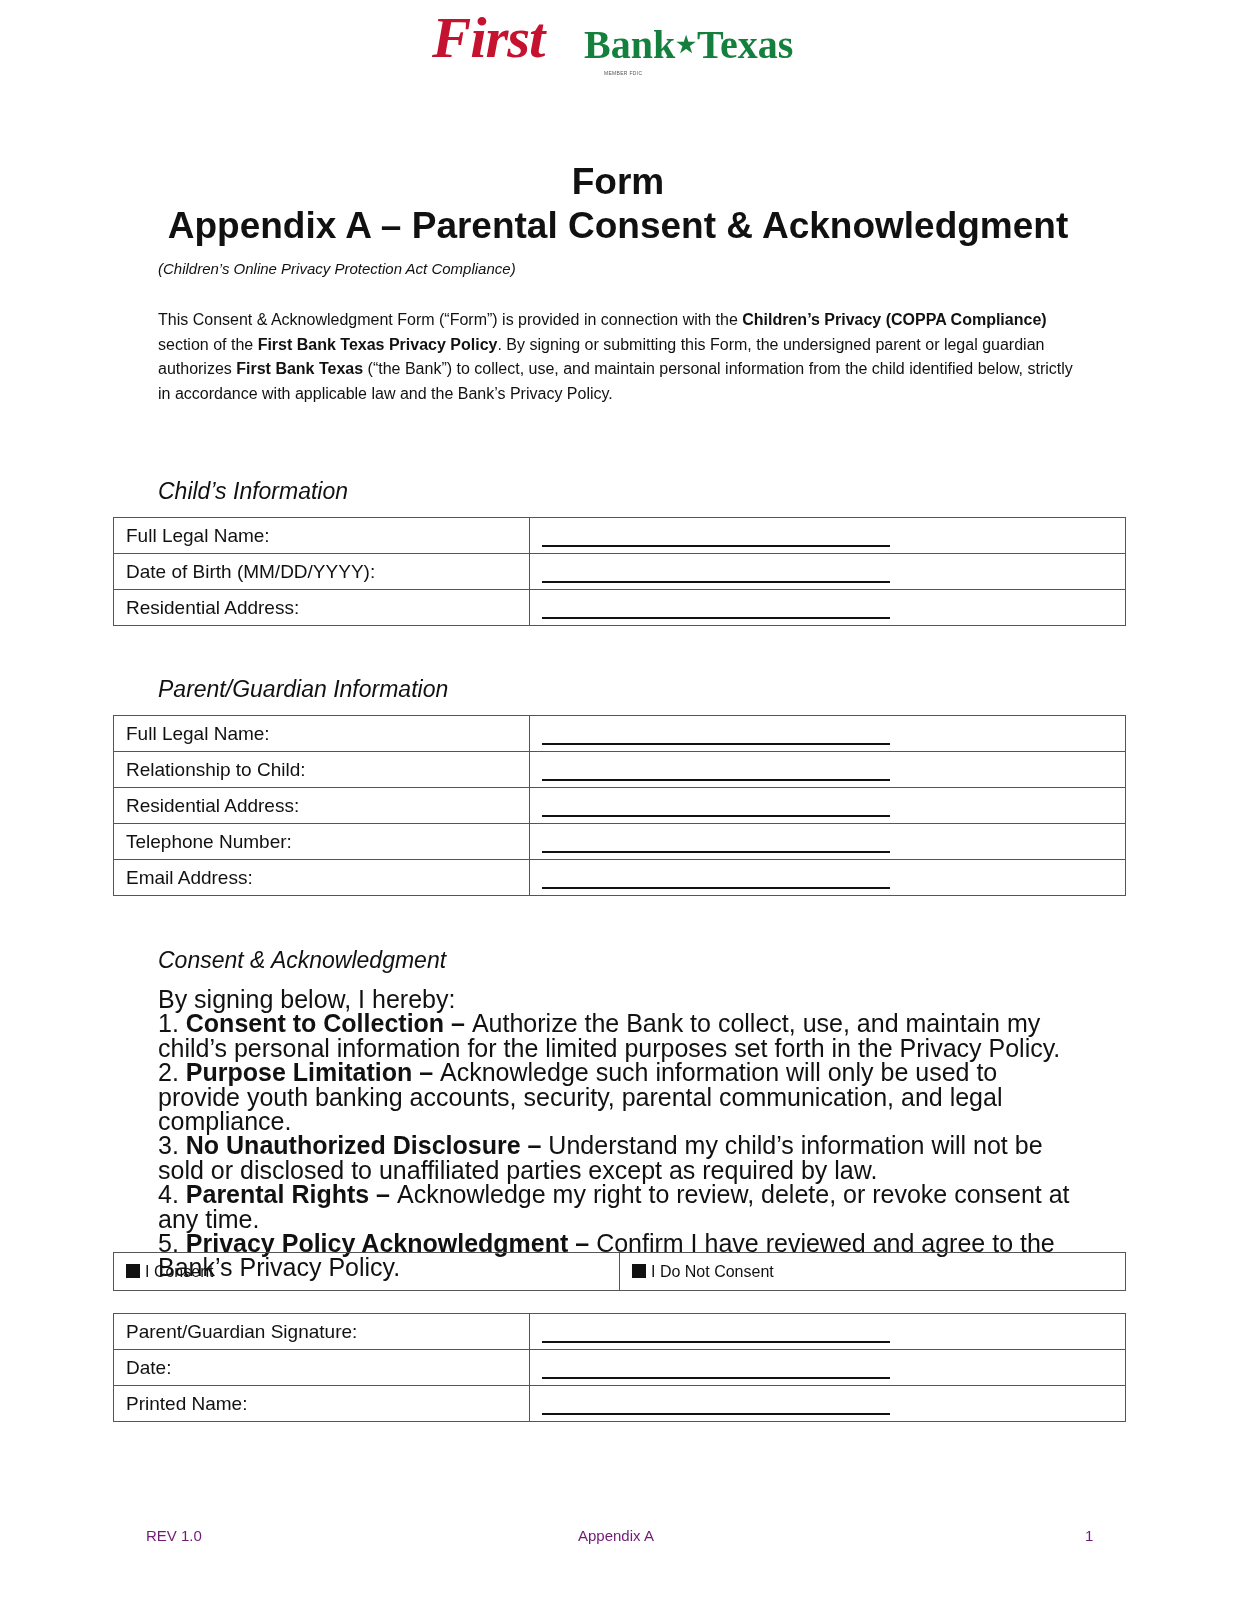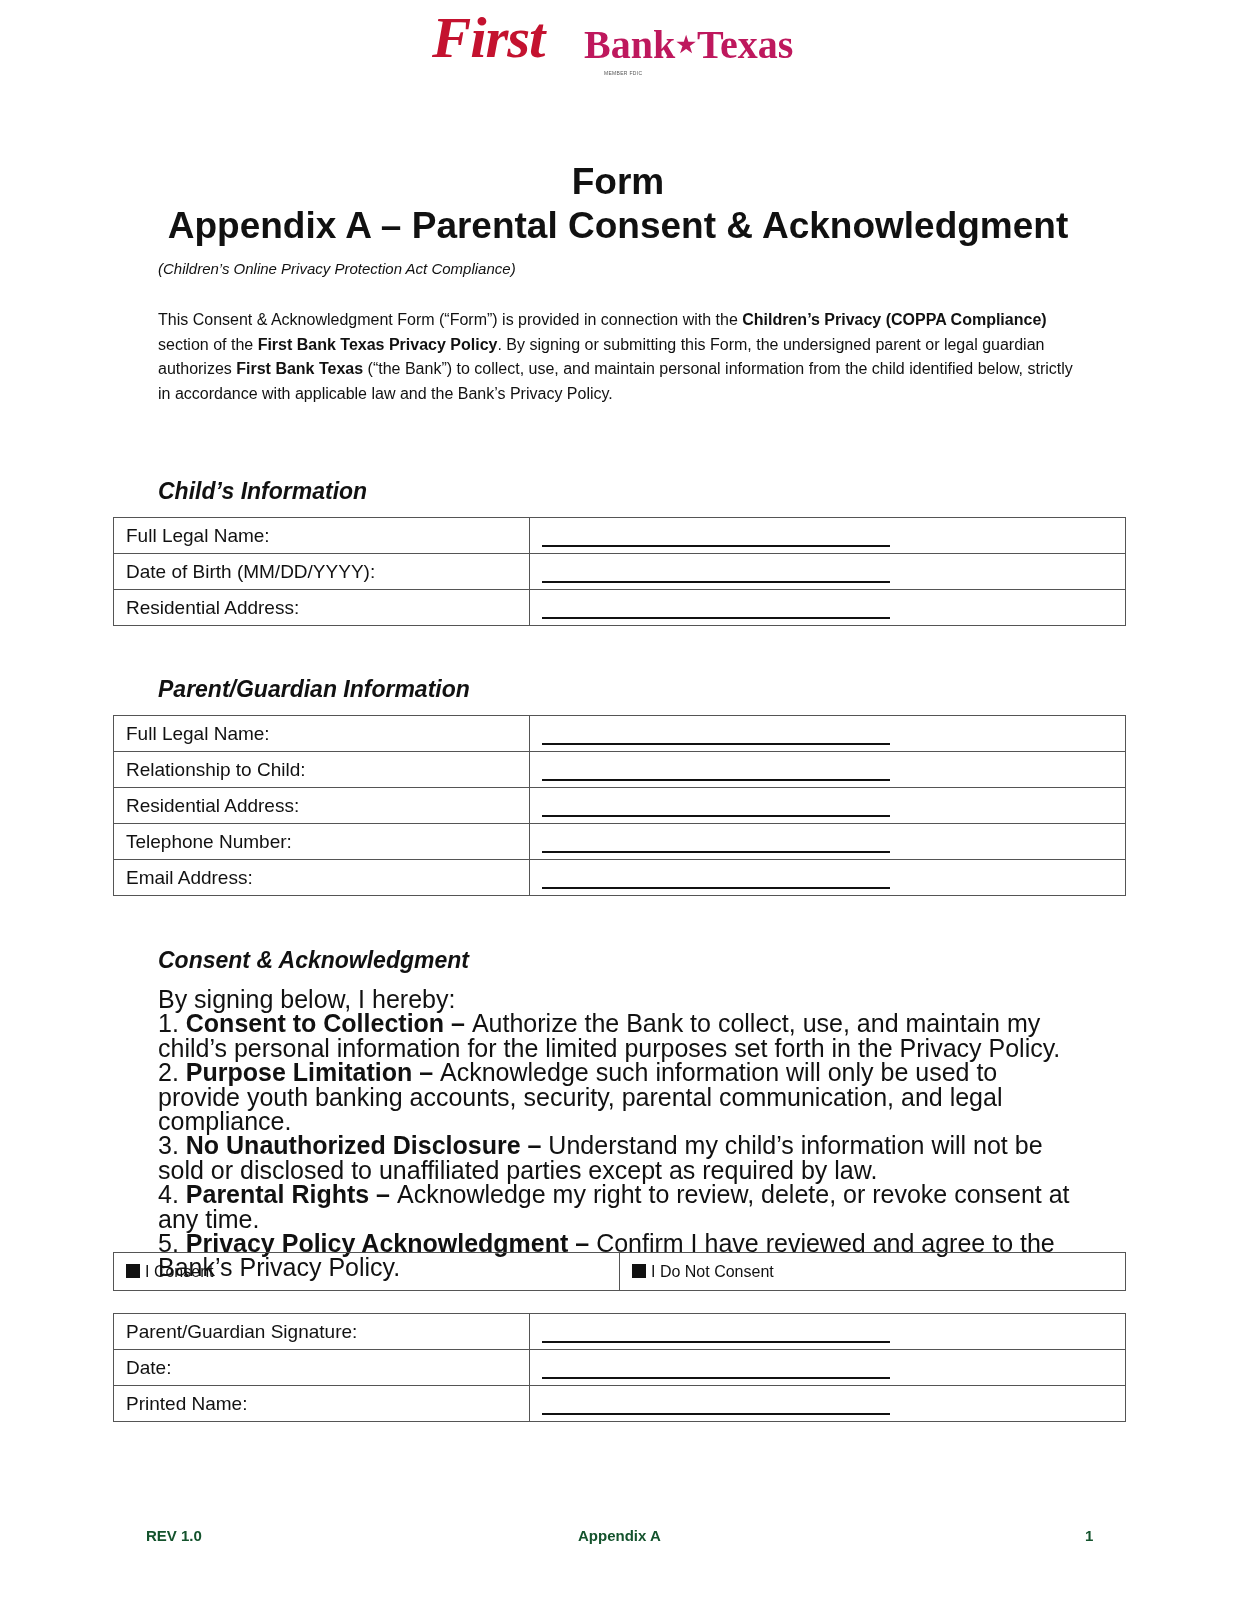--- a/index.html
+++ b/index.html
@@ -5,46 +5,46 @@
   html, body { margin: 0; padding: 0; background: #ffffff; }
   body { width: 1236px; height: 1600px; position: relative; overflow: hidden;
          font-family: "Liberation Sans", sans-serif; color: #111111; }
 
   
   .logo { position: absolute; top: 8px; left: 432px; width: 400px; height: 70px; }
   .logo-first { position: absolute; left: 0; top: 0; font-family: "Liberation Serif", serif;
                 font-weight: bold; font-style: italic; font-size: 56px; color: #c4122f;
                 letter-spacing: -1px; line-height: 60px; transform: scaleX(1.05); transform-origin: left; }
   .logo-bank { position: absolute; left: 152px; top: 14px; font-family: "Liberation Serif", serif;
-               font-weight: bold; font-size: 40px; color: #be185d; line-height: 46px; white-space: nowrap; }
+               font-weight: bold; font-size: 40px; color: #15803d; line-height: 46px; white-space: nowrap; }
   .logo-bank .star { font-size: 22px; vertical-align: 6px; margin: 0 1px; }
   .logo-member { position: absolute; left: 172px; top: 62px; font-size: 5px; color: #555; letter-spacing: 0.3px; }
 
   .title { position: absolute; left: 0; width: 1236px; text-align: center; font-weight: bold;
            font-size: 37px; line-height: 44px; top: 160px; }
   .subtitle { position: absolute; left: 158px; top: 260px; font-size: 15px; font-style: italic; }
 
   .intro { position: absolute; left: 158px; top: 308px; width: 920px; font-size: 16px; line-height: 24.5px; }
 
-  .section-heading { position: absolute; left: 158px; font-size: 23px; font-weight: bold; font-style: italic; }
+  .section-heading { position: absolute; left: 158px; font-size: 23px; font-weight: normal; font-style: italic; }
 
   table.form { position: absolute; left: 113px; width: 1013px; border-collapse: collapse; }
   table.form td { border: 1.5px solid #555; height: 35px; padding: 0; font-size: 19px; vertical-align: middle; }
   table.form td.lbl { width: 403px; padding-left: 12px; }
   table.form td.val { position: relative; }
   .blank-line { position: absolute; left: 12px; bottom: 6px; width: 348px; height: 0; border-bottom: 2px solid #111; }
 
   .consent-body { position: absolute; left: 158px; top: 987px; width: 920px; font-size: 25px; line-height: 24.4px; }
   .consent-body p { margin: 0; }
 
   table.choice { position: absolute; left: 113px; top: 1252px; width: 1013px; border-collapse: collapse; }
   table.choice td { border: 1.5px solid #555; height: 35px; font-size: 16px; padding-left: 12px; width: 50%; }
   .box-icon { display: inline-block; width: 14px; height: 14px; background: #111; margin-right: 5px; vertical-align: -1px; }
 
-  .footer { position: absolute; top: 1527px; font-size: 15px; color: #14532d; font-weight: bold; }
+  .footer { position: absolute; top: 1527px; font-size: 15px; color: #701a75; }
 </style>
 </head>
 <body>
 
 <div class="logo">
   <span class="logo-first">First</span>
   <span class="logo-bank"><span>Bank</span><span class="star">★</span><span>Texas</span></span>
   <span class="logo-member">MEMBER FDIC</span>
 </div>
 

